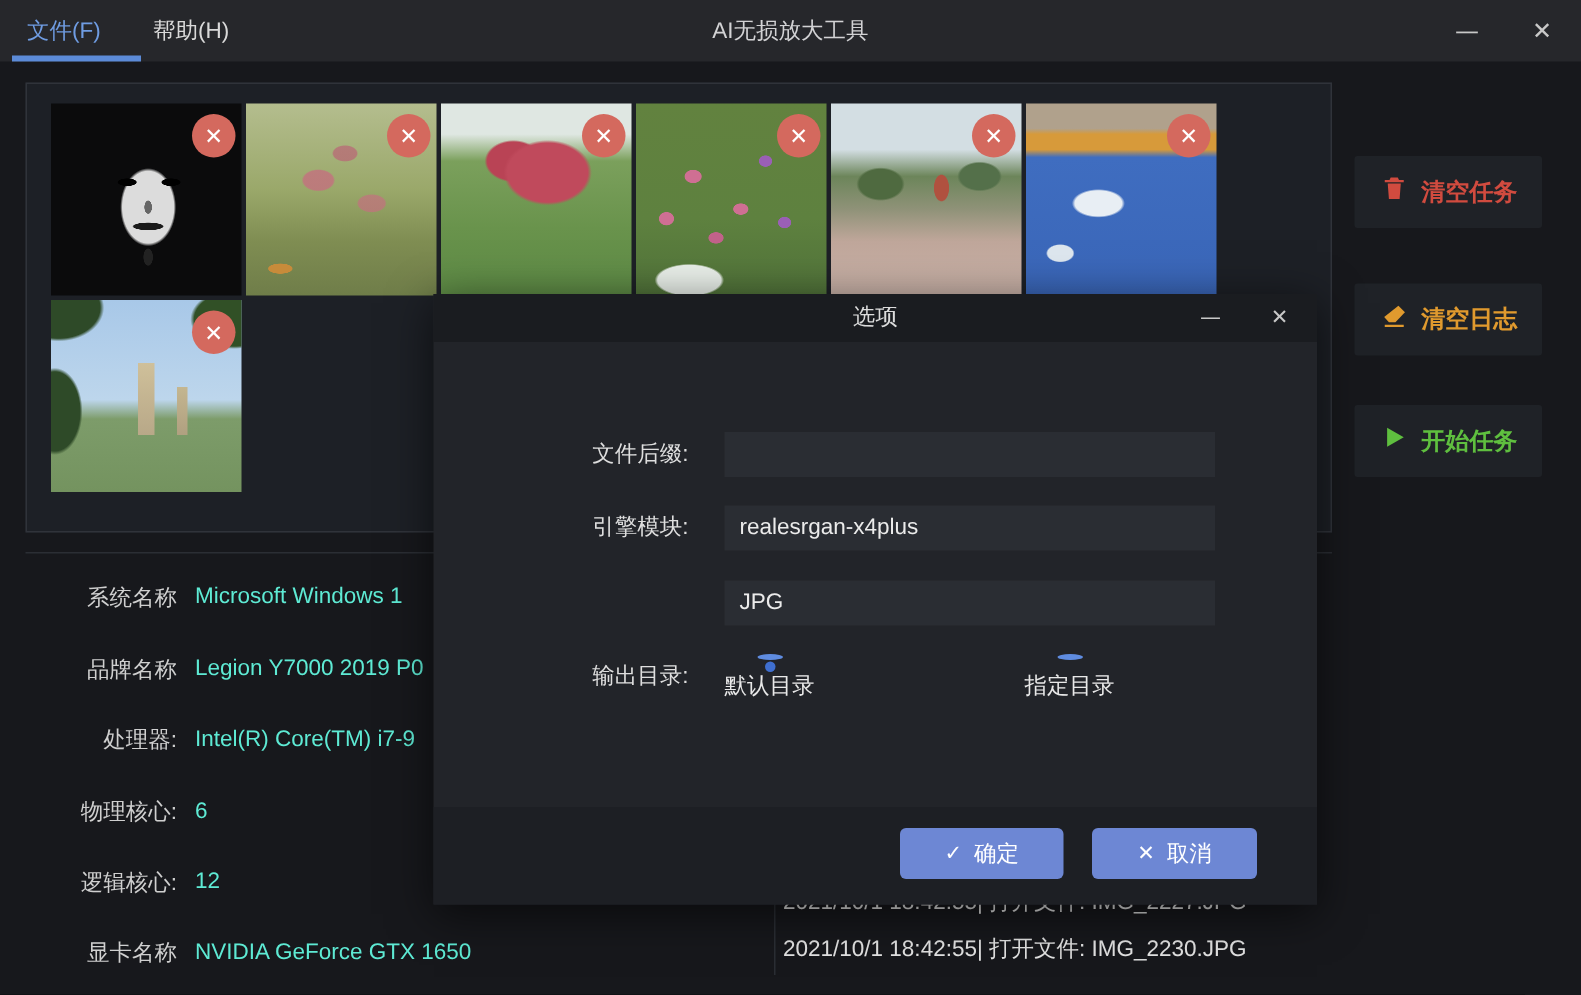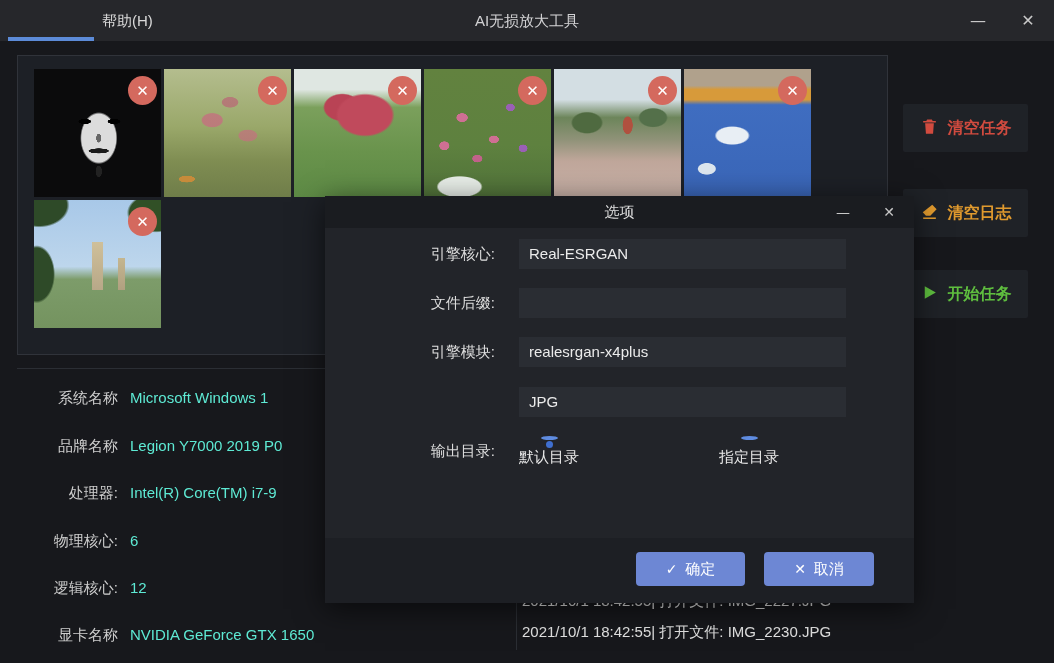--- a/index.html
+++ b/index.html
@@ -83,21 +83,21 @@
   .info-row { position:absolute; left:17px; height:20px; }
   .info-label { position:absolute; left:0; top:0; width:101px; text-align:right; color:#cfcfcf; white-space:nowrap; }
   .info-value { position:absolute; left:113px; top:0; color:#5eead4; white-space:nowrap; }
   .ir1{top:389px}.ir2{top:437px}.ir3{top:484px}.ir4{top:532px}.ir5{top:579px}.ir6{top:626px}
   .log-divider { position:absolute; left:516px; top:369px; width:1px; height:281px; background:#2b2e34; }
   .log-line { position:absolute; left:522px; color:#e2e2e2; white-space:nowrap; }
   .ll1 { top:592px; } .ll2 { top:623px; }
   
   .dialog {
     position:absolute; left:289px; top:196px; width:589px; height:407px; background:#222429;
-    box-shadow:0 6px 28px rgba(0,0,0,.6); z-index:5;margin-left:36px;
+    box-shadow:0 6px 28px rgba(0,0,0,.6); z-index:5;
   }
   .dlg-titlebar { position:absolute; left:0; top:0; width:100%; height:32px; background:#1a1c20; }
   .dlg-title { position:absolute; left:0; top:0; width:100%; height:32px; line-height:32px; text-align:center; color:#dcdcdc; pointer-events:none; }
   .dlg-controls { position:absolute; right:14px; top:0; height:32px; display:flex; align-items:center; gap:24px; }
   .dlg-winbtn { width:22px; height:22px; display:flex; align-items:center; justify-content:center; color:#c8c8c8; font-size:14px; font-family:"DejaVu Sans", sans-serif; cursor:default; }
   .dlg-label { position:absolute; left:60px; width:110px; height:30px; line-height:30px; text-align:right; color:#dedede; }
   .dlg-field {
     position:absolute; left:194px; width:327px; height:30px; line-height:30px; padding:0 10px;
     background:#2a2d33; color:#ebebeb; white-space:nowrap; overflow:hidden;
   }
@@ -117,20 +117,21 @@
   }
   .btn-ok { left:311px; width:109px; } .btn-cancel { left:439px; width:110px; }
   .btn-icon { font-family:"DejaVu Sans", sans-serif; font-weight:bold; font-size:14px; }
 </style>
 </head>
 <body>
 
 <div id="app">
 
   <div class="menubar">
+    <div class="menu-item menu-file">文件(F)</div>
     <div class="menu-item menu-help">帮助(H)</div>
     <div class="menu-underline"></div>
     <div class="win-title">AI无损放大工具</div>
     <div class="win-controls">
       <div class="win-btn">—</div>
       <div class="win-btn">✕</div>
     </div>
   </div>
 
   <div class="gallery">
@@ -216,22 +217,20 @@
 
   <div class="dialog">
     <div class="dlg-titlebar">
       <div class="dlg-title">选项</div>
       <div class="dlg-controls">
         <div class="dlg-winbtn">—</div>
         <div class="dlg-winbtn">✕</div>
       </div>
     </div>
 
-    <div class="dlg-label fr1">引擎核心:</div>
-    <div class="dlg-field fr1">Real-ESRGAN</div>
 
     <div class="dlg-label fr2">文件后缀:</div>
     <div class="dlg-field fr2"></div>
 
     <div class="dlg-label fr3">引擎模块:</div>
     <div class="dlg-field fr3">realesrgan-x4plus</div>
 
     <div class="dlg-field fr4">JPG</div>
 
     <div class="dlg-label fr5">输出目录:</div>

